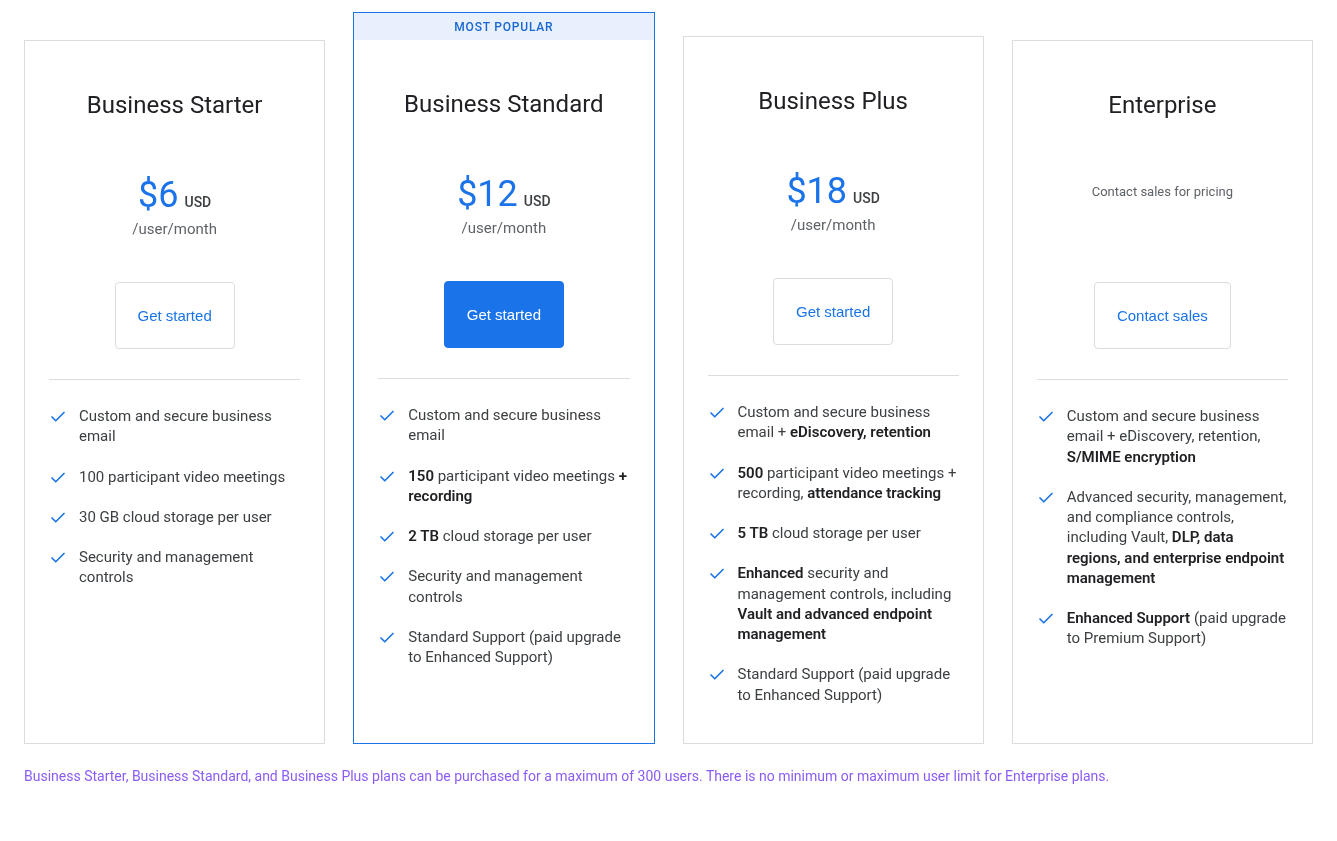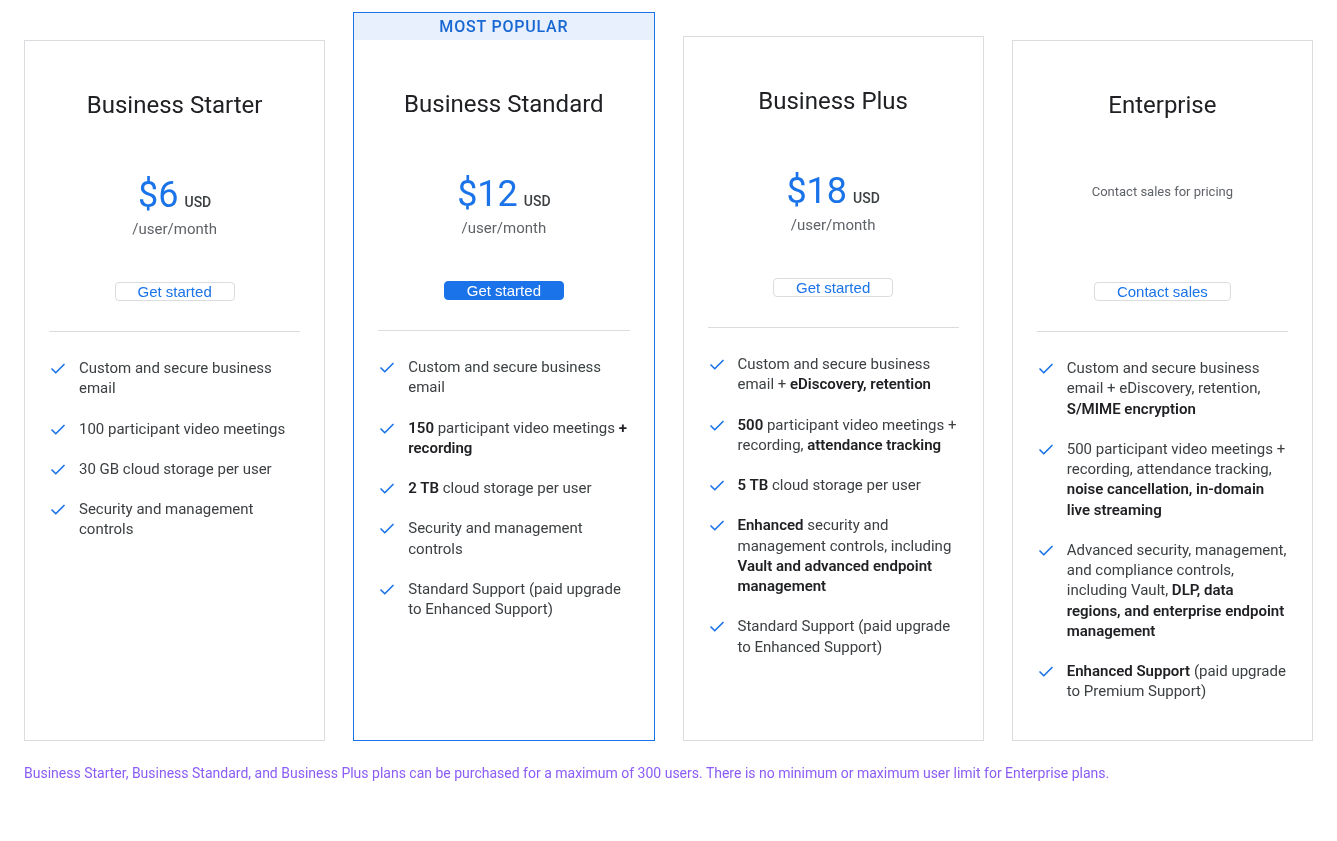--- a/index.html
+++ b/index.html
@@ -34,21 +34,21 @@
     border-top: none;
   }
   .badge {
     position: absolute;
     top: -28px;
     left: -1px; right: -1px;
     height: 28px;
     background: #e8f0fe;
     color: #1967d2;
     font-weight: 500;
-    font-size: 16px;
+    font-size: 12px;
     letter-spacing: 0.8px;
     display: flex;
     align-items: center;
     justify-content: center;
     border: 1px solid #1a73e8;
     border-bottom: none;
   }
   .plan-name {
     margin: 50px 0 0 0;
     text-align: center;
@@ -66,21 +66,21 @@
     color: #1a73e8;
     font-size: 36px;
     font-weight: 400;
   }
   .currency { font-weight: 500; color: #3c4043; font-size: 14px; }
   .per { color: #5f6368; font-size: 15px; margin-top: 4px; }
   .contact-pricing { color: #5f6368; font-size: 13px; margin-top: 10px; }
   .btn-row { text-align: center; margin-top: 38px; margin-bottom: 30px; }
   .btn {
     display: inline-block;
-    padding: 0 22px;
+    padding: 24px 22px;
     font-size: 15px;
     border-radius: 4px;
     border: 1px solid #dadce0;
     color: #1a73e8;
     background: #fff;
     cursor: pointer;
     font-weight: 400;
   }
   .btn.primary {
     background: #1a73e8;
@@ -275,28 +275,20 @@
               </svg>
             </span>
             <span class="feat-text">Custom and secure business email + eDiscovery, retention, <b>S/MIME encryption</b></span>
           </div>
           <div class="feat">
             <span class="check">
               <svg width="18" height="18" viewBox="0 0 24 24" fill="none" stroke="currentColor" stroke-width="2.2" stroke-linecap="round" stroke-linejoin="round">
                 <polyline points="4 12 9 17 20 6"></polyline>
               </svg>
             </span>
-            <span class="feat-text">500 participant video meetings + recording, attendance tracking, <b>noise cancellation, in-domain live streaming</b></span>
-          </div>
-          <div class="feat">
-            <span class="check">
-              <svg width="18" height="18" viewBox="0 0 24 24" fill="none" stroke="currentColor" stroke-width="2.2" stroke-linecap="round" stroke-linejoin="round">
-                <polyline points="4 12 9 17 20 6"></polyline>
-              </svg>
-            </span>
             <span class="feat-text">Advanced security, management, and compliance controls, including Vault, <b>DLP, data regions, and enterprise endpoint management</b></span>
           </div>
           <div class="feat">
             <span class="check">
               <svg width="18" height="18" viewBox="0 0 24 24" fill="none" stroke="currentColor" stroke-width="2.2" stroke-linecap="round" stroke-linejoin="round">
                 <polyline points="4 12 9 17 20 6"></polyline>
               </svg>
             </span>
             <span class="feat-text"><b>Enhanced Support</b> (paid upgrade to Premium Support)</span>
           </div>

